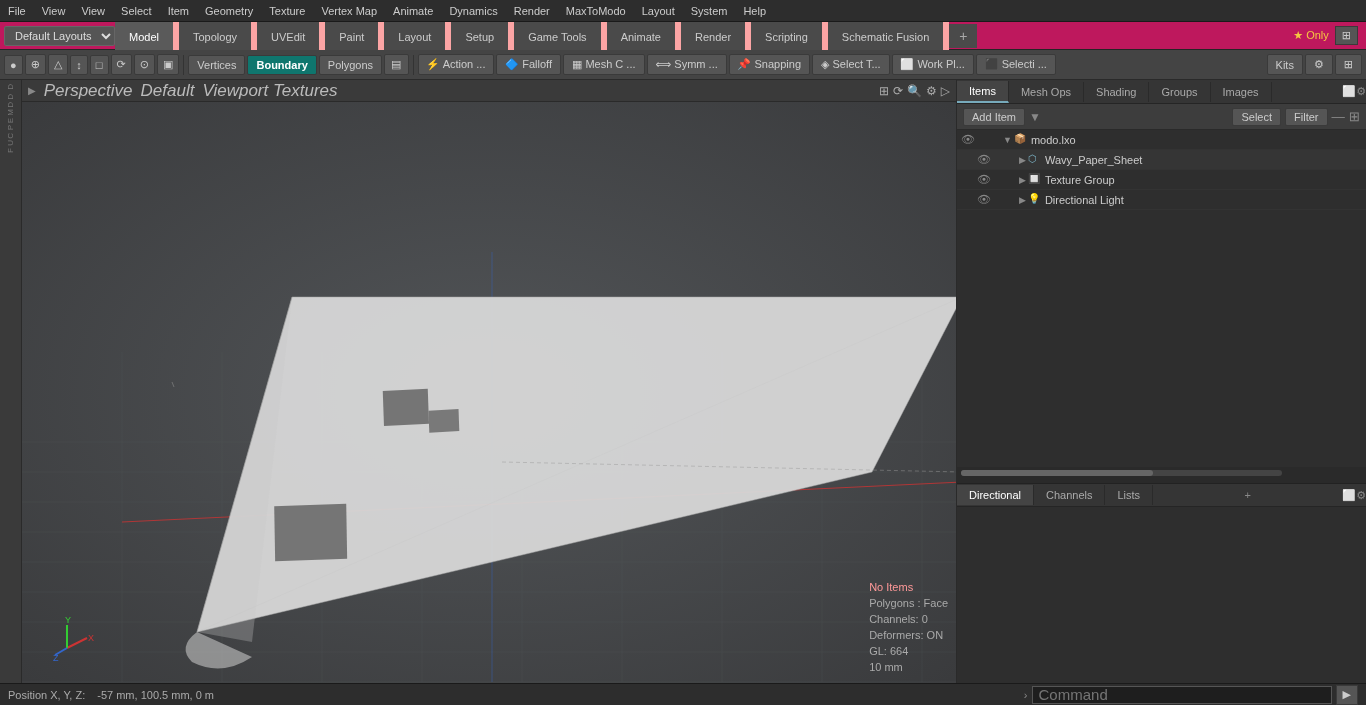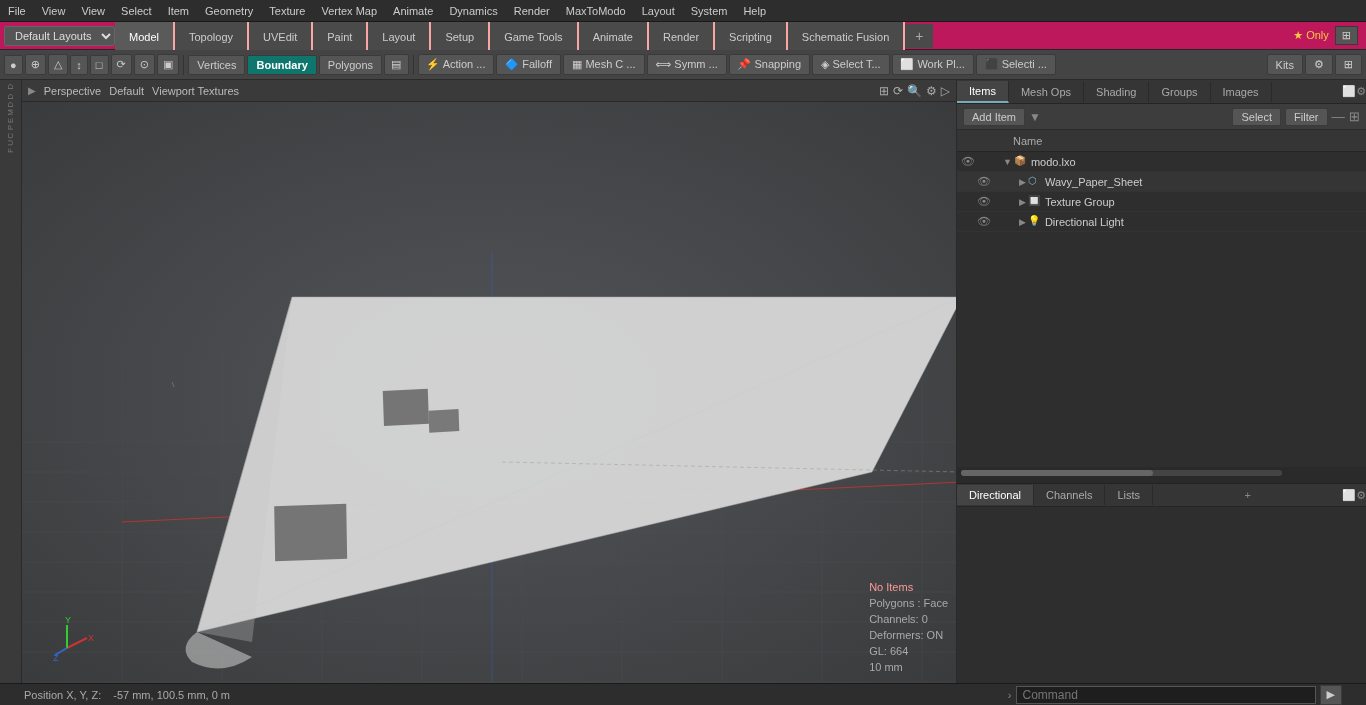--- a/index.html
+++ b/index.html
@@ -5,54 +5,54 @@
     * { margin: 0; padding: 0; box-sizing: border-box; }
     body { width: 1366px; height: 705px; overflow: hidden; background: #3a3a3a; font-family: Arial, sans-serif; font-size: 11px; color: #ccc; user-select: none; }
 
     
     #menu-bar { display: flex; align-items: center; height: 22px; background: #2d2d2d; border-bottom: 1px solid #1a1a1a; }
     .menu-item { padding: 2px 8px; color: #ccc; cursor: pointer; white-space: nowrap; }
 
     
     #toolbar1 { display: flex; align-items: center; height: 28px; background: #be185d; border-bottom: 1px solid #252525; }
     .layout-dropdown { background: #555; color: #ddd; border: 1px solid #666; padding: 2px 6px; font-size: 11px; border-radius: 2px; margin-left: 4px; }
-    .tab-btn { padding: 9px 14px; background: #4a4a4a; color: #ccc; border: none; border-right: 2px solid #fca5a5; cursor: pointer; font-size: 11px; height: 28px; }
+    .tab-btn { padding: 9px 14px; background: #4a4a4a; color: #ccc; border: none; border-right: 6px solid #fca5a5; cursor: pointer; font-size: 11px; height: 28px; }
     .tab-btn.active { background: #5a5a5a; color: #fff; }
     .tab-add { padding: 4px 10px; background: #4a4a4a; color: #aaa; border: none; cursor: pointer; font-size: 14px; }
 
     
     #toolbar2 { display: flex; align-items: center; height: 30px; background: #444; border-bottom: 1px solid #2a2a2a; padding: 0 4px; gap: 2px; }
     .tool-btn { padding: 3px 8px; background: #555; color: #ccc; border: 1px solid #3a3a3a; border-radius: 2px; cursor: pointer; font-size: 11px; white-space: nowrap; }
     .tool-btn.active { background: #0f766e; color: #fff; font-weight: bold; }
     .tool-sep { width: 1px; height: 20px; background: #333; margin: 0 2px; }
 
     
     #main-area { display: flex; height: calc(705px - 22px - 28px - 30px - 22px); }
 
     
     #left-sidebar { width: 22px; background: #3a3a3a; border-right: 1px solid #2a2a2a; display: flex; flex-direction: column; align-items: center; padding-top: 4px; gap: 2px; }
 
     
     #viewport { flex: 1; background: #4a4a4a; position: relative; overflow: hidden; }
     #viewport-header { display: flex; align-items: center; height: 22px; background: #3a3a3a; border-bottom: 1px solid #2a2a2a; padding: 0 6px; gap: 8px; }
-    .vp-label { font-size: 11px; color: #bbb; }
+    .vp-label { font-size: 17px; color: #bbb; font-style: italic; }
     .vp-actions { margin-left: auto; display: flex; gap: 4px; }
     .vp-action-btn { background: none; border: none; color: #aaa; cursor: pointer; font-size: 12px; }
 
     
     #scene-canvas { width: 100%; height: calc(100% - 22px); position: relative; background: #4a4c4e; overflow: hidden; }
 
     
     .grid-svg { position: absolute; top: 0; left: 0; width: 100%; height: 100%; }
 
     
-    #status-bar { height: 22px; background: #2d2d2d; border-top: 1px solid #1a1a1a; display: flex; align-items: center; padding: 0 24px; gap: 12px; }
+    #status-bar { height: 22px; background: #2d2d2d; border-top: 1px solid #1a1a1a; display: flex; align-items: center; padding: 0 8px; gap: 12px; }
     .status-text { font-size: 11px; color: #aaa; }
     #command-area { display: flex; align-items: center; gap: 4px; margin-left: auto; }
-    #command-input { background: #1e1e1e; border: 1px solid #555; color: #ccc; padding: 2px 6px; font-size: 12px; width: 300px; height: 18px; }
+    #command-input { background: #1e1e1e; border: 1px solid #555; color: #ccc; padding: 2px 6px; font-size: 15px; width: 300px; height: 18px; }
 
     
     #right-panel { width: 410px; background: #3a3a3a; border-left: 1px solid #2a2a2a; display: flex; flex-direction: column; }
 
     
     #items-panel { flex: 1; display: flex; flex-direction: column; }
     #items-tabs { display: flex; align-items: center; height: 24px; background: #353535; border-bottom: 1px solid #252525; }
     .panel-tab { padding: 4px 12px; color: #aaa; cursor: pointer; font-size: 11px; border-right: 1px solid #2a2a2a; }
     .panel-tab.active { color: #fff; background: #444; border-bottom: 2px solid #7ab; }
 
@@ -298,24 +298,20 @@
       <div id="items-toolbar">
         <button class="items-toolbar-btn">Add Item</button>
         <span style="color:#888; font-size:12px;">▼</span>
         <div style="flex:1;"></div>
         <button class="items-toolbar-btn">Select</button>
         <button class="items-toolbar-btn">Filter</button>
         <button style="background:none;border:none;color:#888;cursor:pointer;">—</button>
         <button style="background:none;border:none;color:#888;cursor:pointer;">⊞</button>
       </div>
 
-      <div id="items-header">
-        <div style="width:50px;"></div>
-        <div class="col-header">Name</div>
-      </div>
 
       <div id="items-list">
 
         <div class="item-row">
           <span class="item-eye">👁</span>
           <span style="width:14px;"></span>
           <span style="width:14px;"></span>
           <span class="expand-arrow">▼</span>
           <span class="item-icon mesh-icon">📦</span>
           <span class="item-name">modo.lxo</span>

